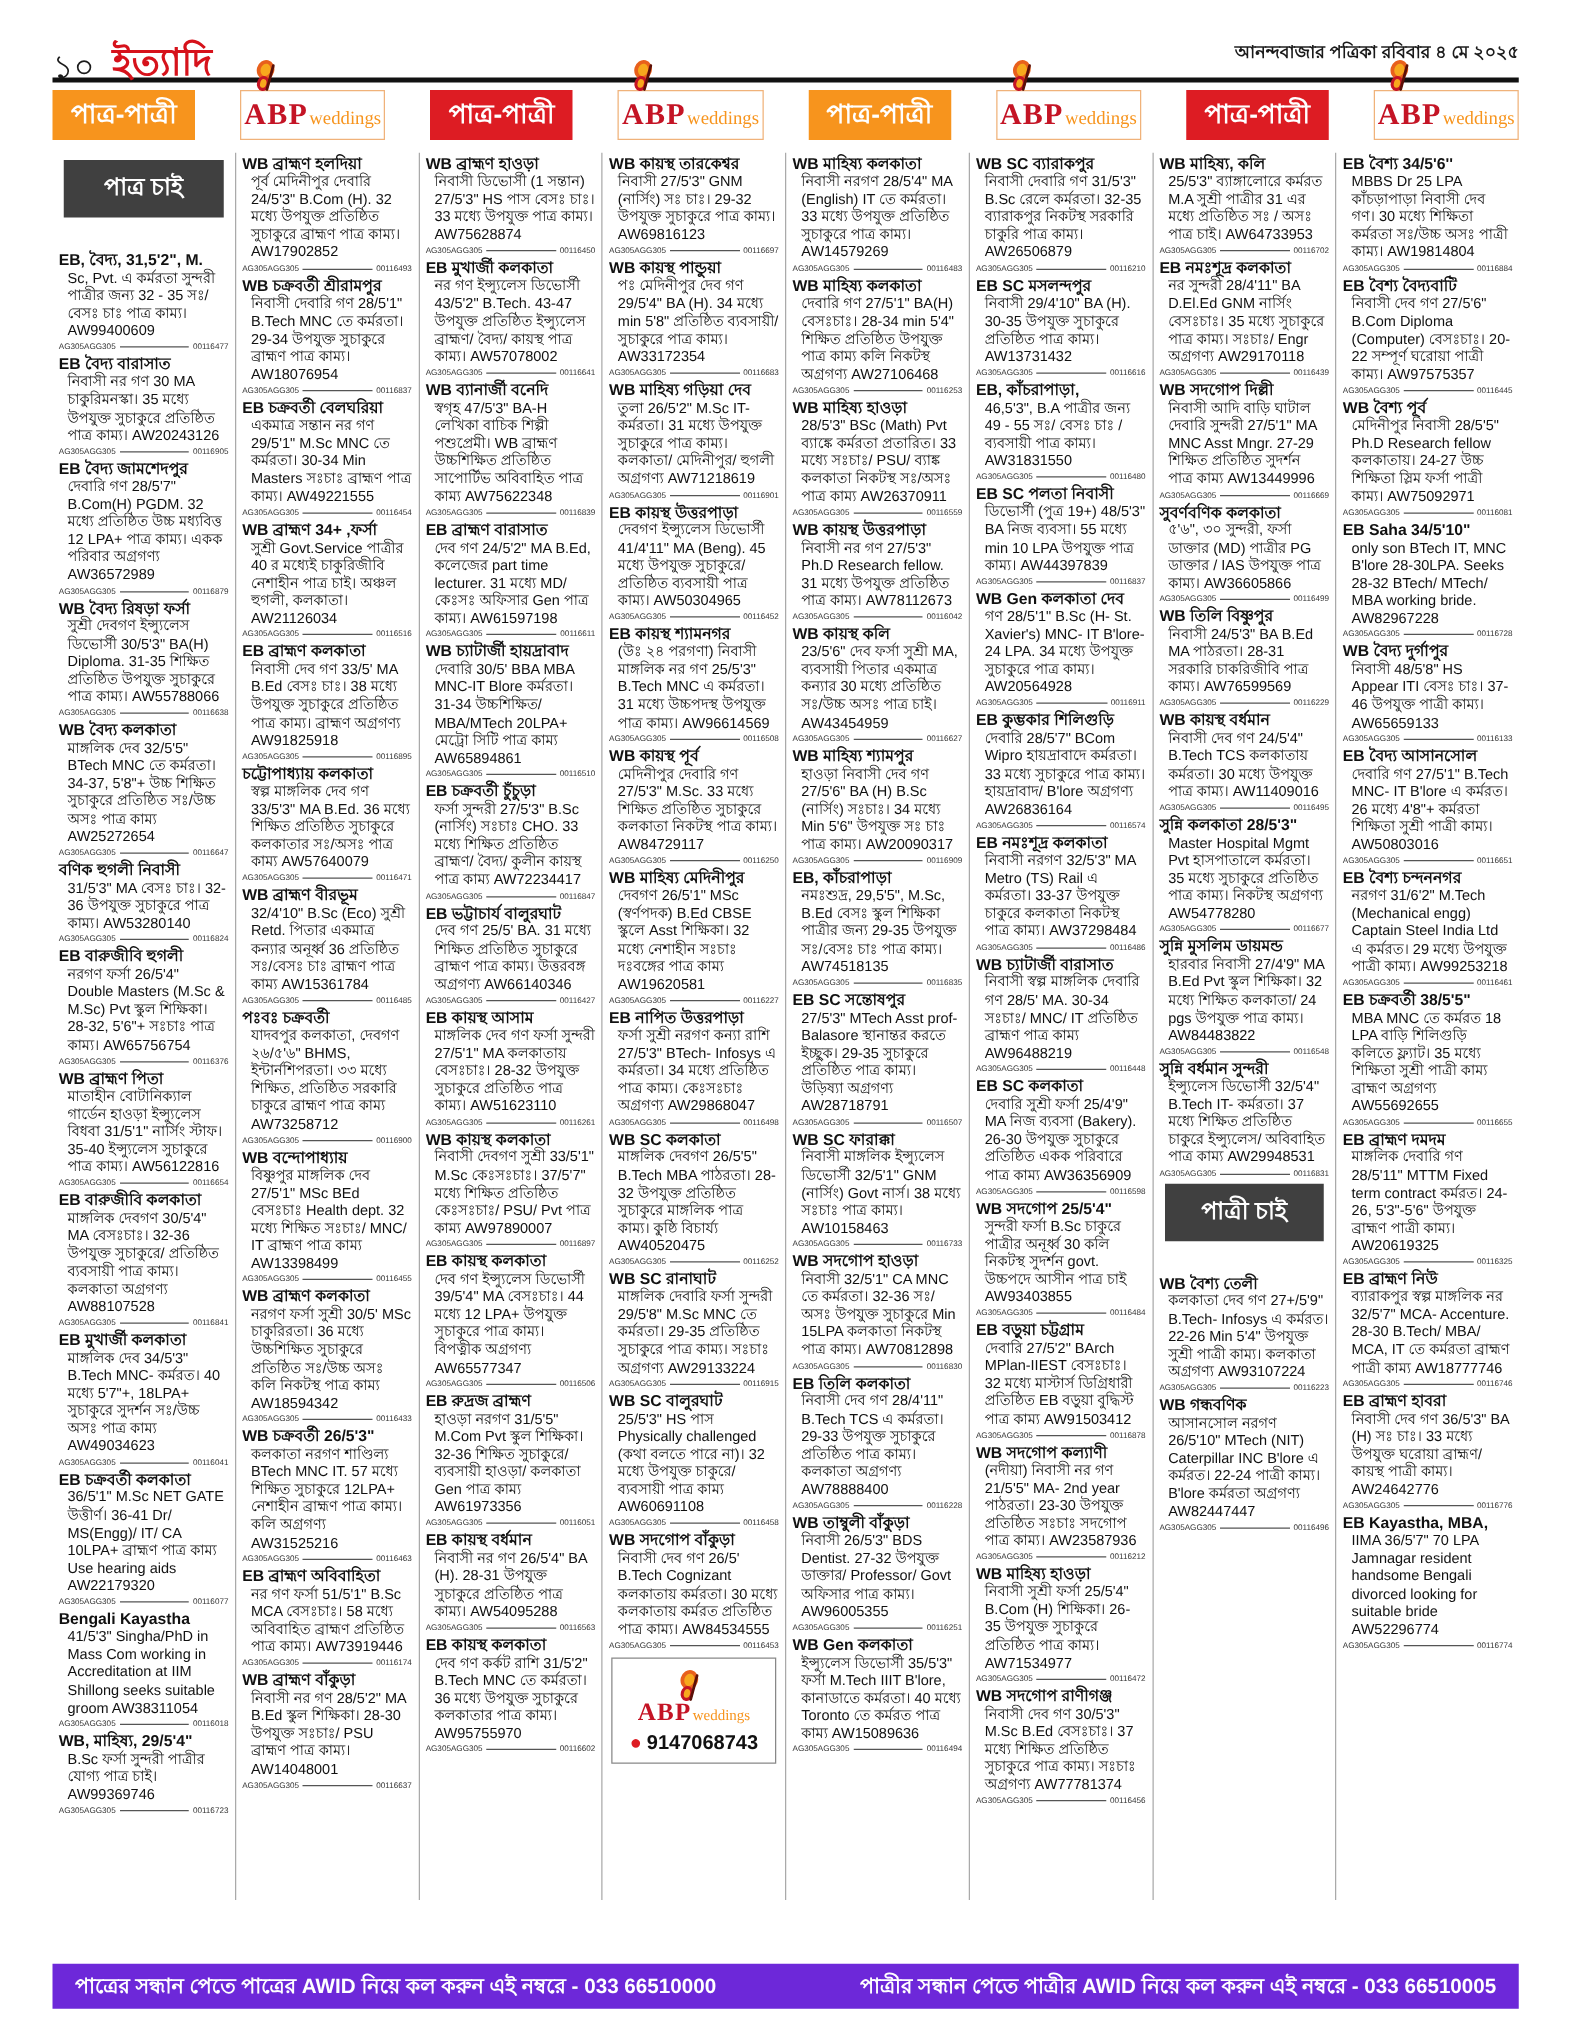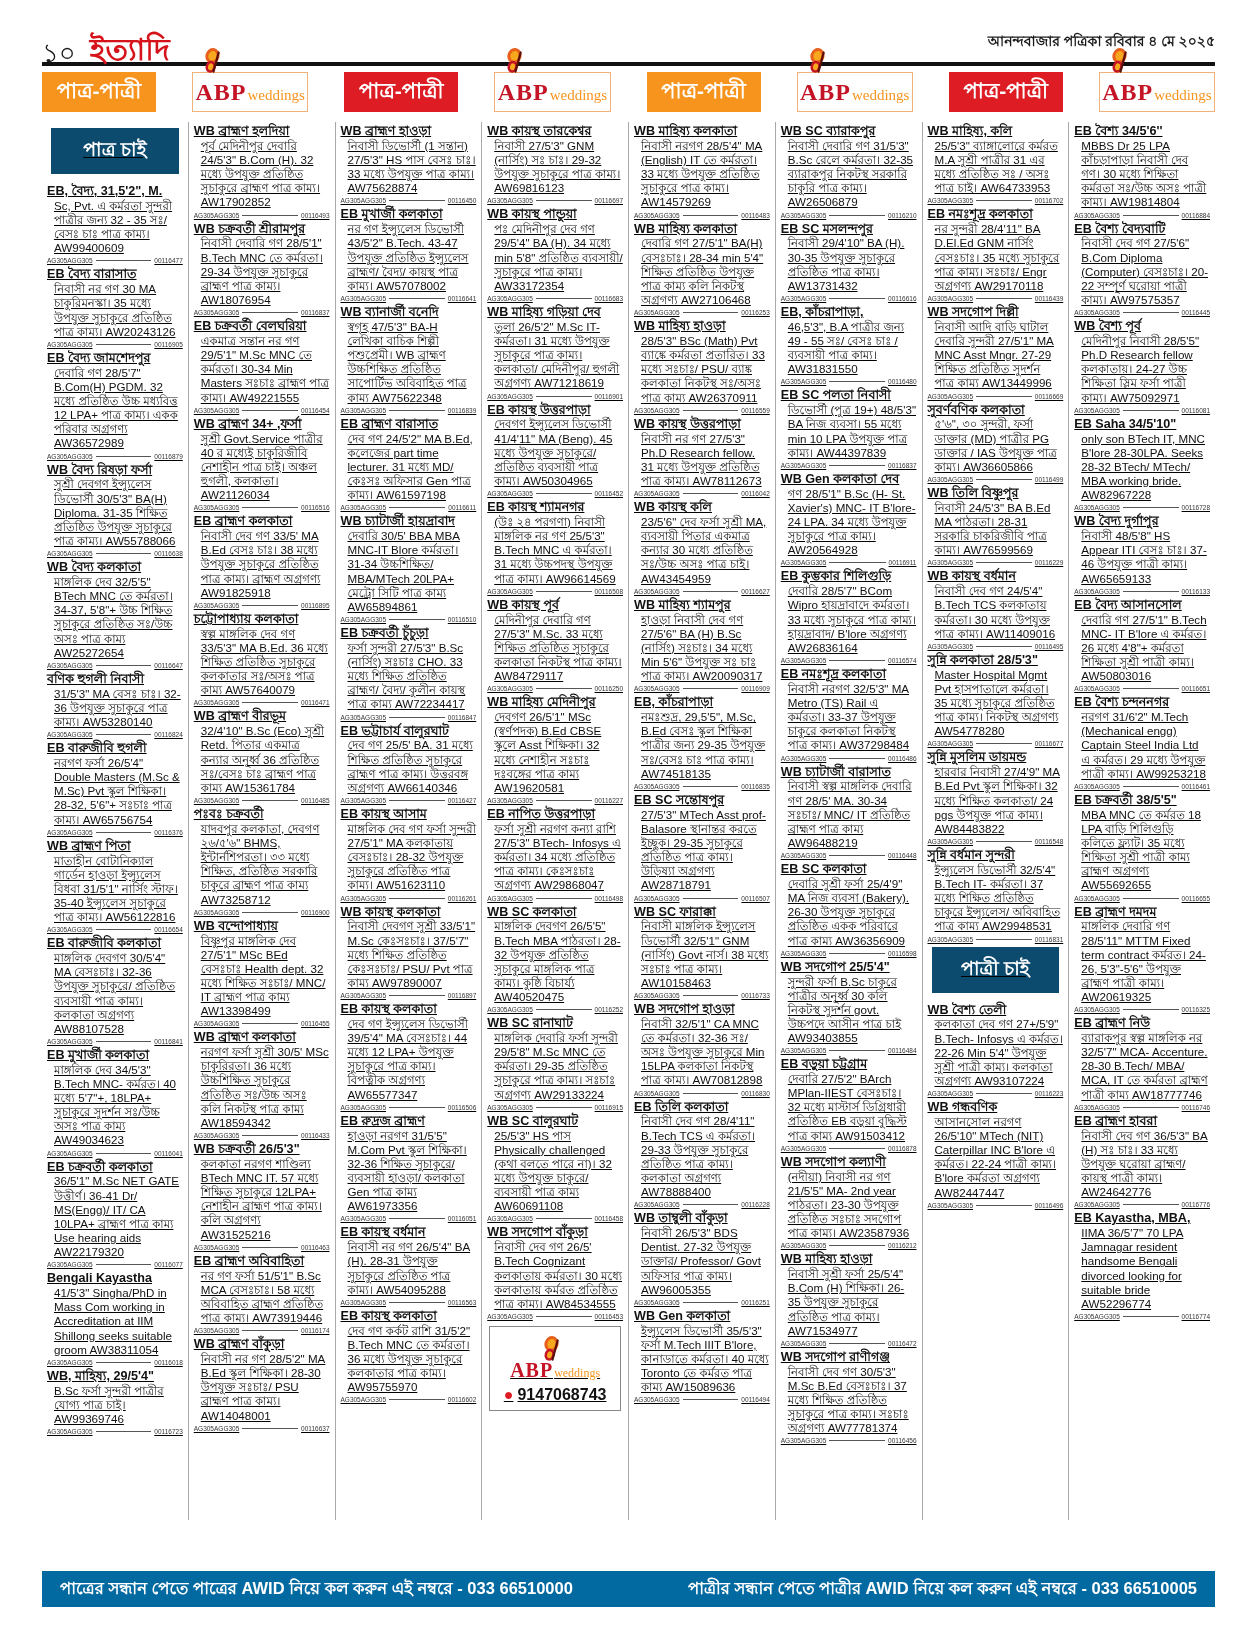--- a/index.html
+++ b/index.html
@@ -20,44 +20,44 @@
   .bcell.red { background:#dd1c23; }
   .bcell.logo { background:#fff; border:1px solid #f0b27a; }
   .bcell .plabel { color:#fff; font-weight:bold; font-size:21px; }
   .abp-logo { font-family:"Liberation Serif", serif; white-space:nowrap; }
   .abp-logo .abp { color:#c41425; font-weight:bold; font-size:24px; letter-spacing:1px; }
   .abp-logo .wed { color:#f7941d; font-size:15px; margin-left:1px; }
   .butterfly { position:absolute; top:-26px; left:8px; width:30px; height:30px; z-index:3; }
 
   
   .columns { display:flex; margin:10px 42px 0 42px; height:1398px; overflow:hidden; }
-  .col { flex:1; padding:2px 5px 0 5px; border-left:1px solid #aaa; overflow:hidden;text-decoration:underline; }
+  .col { flex:1; padding:2px 5px 0 5px; border-left:1px solid #aaa; overflow:hidden; }
   .col:first-child { border-left:none; }
 
-  .secbox { background:#0c4a6e; color:#fff; font-size:19px; font-weight:bold;
-            text-align:center; padding:7px 0; margin:4px 4px 10px 4px; }
+  .secbox { background:#404040; color:#fff; font-size:19px; font-weight:bold;
+            text-align:center; padding:7px 0; margin:4px 4px 27px 4px; }
 
   .ad { margin-bottom:3px; }
   .ad-title { font-size:12.6px; font-weight:bold; color:#111; line-height:1.18; }
   .ad-body { font-size:11.6px; color:#111; line-height:1.22; padding-left:7px; }
   .ad-foot { display:flex; align-items:center; margin:2px 0 3px 0; }
   .ad-foot .code { font-size:6.5px; color:#333; white-space:nowrap; }
   .ad-foot .line { flex:1; border-top:1px solid #555; margin:0 3px; }
   .ad-foot .ref { font-size:6.5px; color:#333; white-space:nowrap; }
 
   
   .phonebox { border:1px solid #888; margin:6px 2px; padding:8px 4px 6px 4px; text-align:center; }
   .phonebox .abp-logo .abp { font-size:20px; }
   .phonebox .abp-logo .wed { font-size:12px; }
   .phonebox .tel { font-size:16px; font-weight:bold; color:#111; margin-top:4px; }
   .phonebox .dot { color:#dd1c23; margin-right:4px; }
   .pb-fly { width:34px; height:30px; display:block; margin:0 auto -6px auto; }
 
   
-  .bottombar { position:absolute; left:42px; right:42px; bottom:18px; background:#0369a1;
+  .bottombar { position:absolute; left:42px; right:42px; bottom:18px; background:#6d28d9;
                color:#fff; height:36px; display:flex; align-items:center; justify-content:space-between;
                padding:0 18px; font-size:16.5px; font-weight:bold; }
 </style>
 </head>
 <body>
 
 <div class="page">
 
   <div class="masthead">
     <span class="pageno">১০</span><span class="section-title">ইত্যাদি</span>

